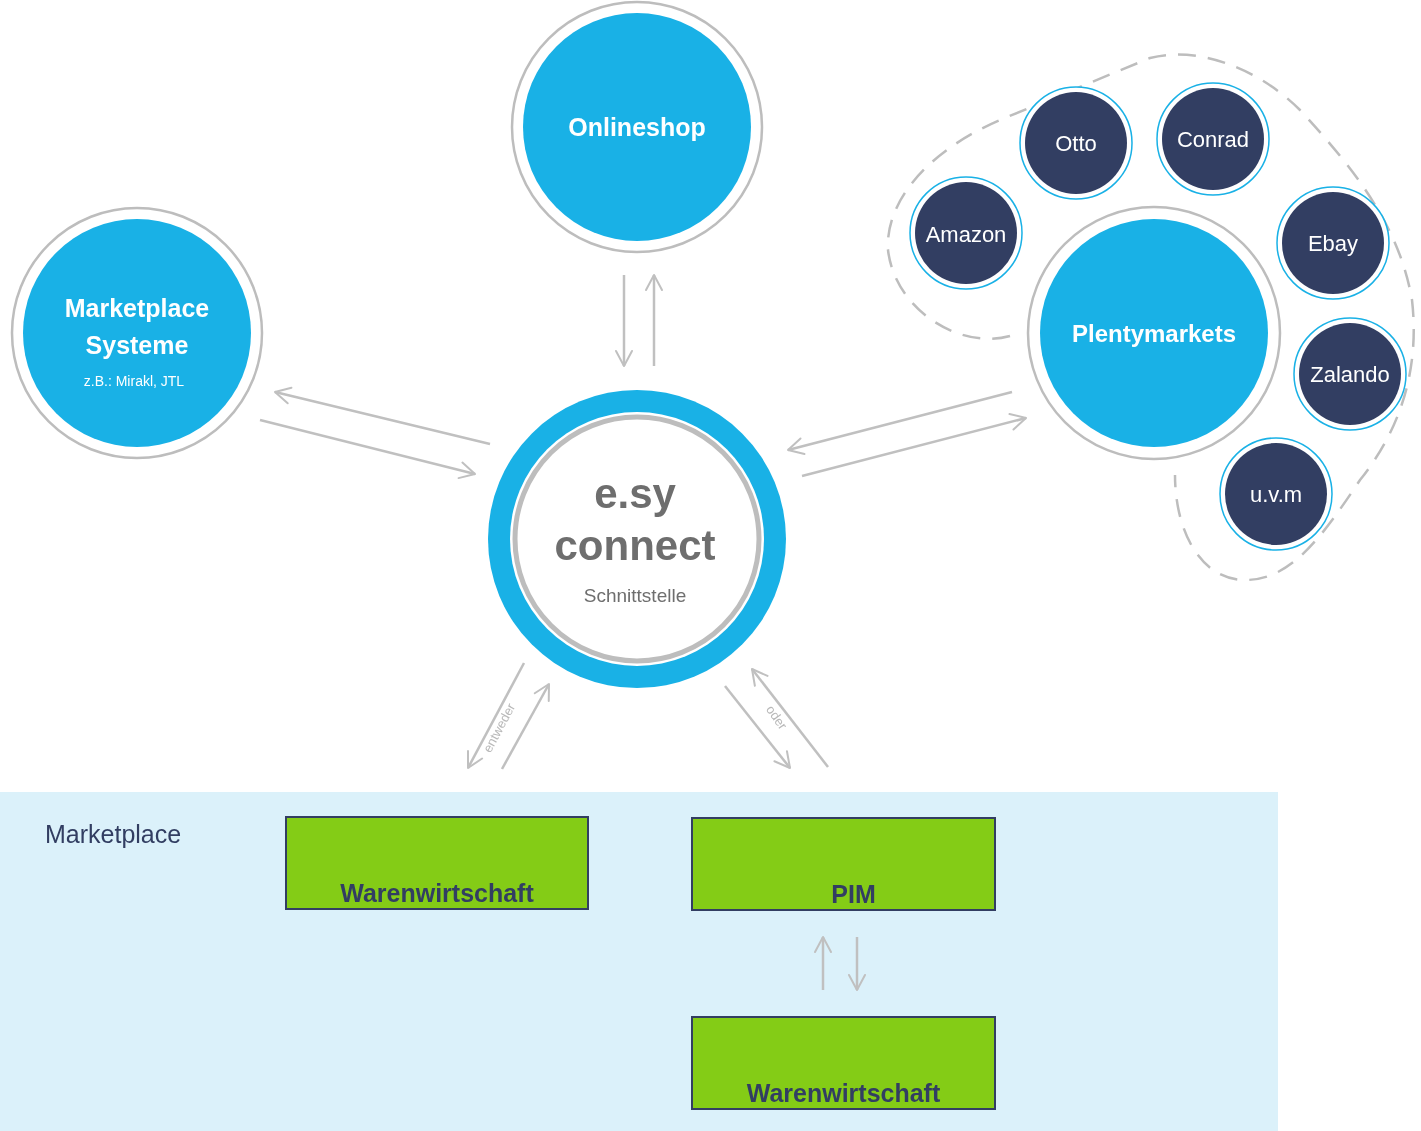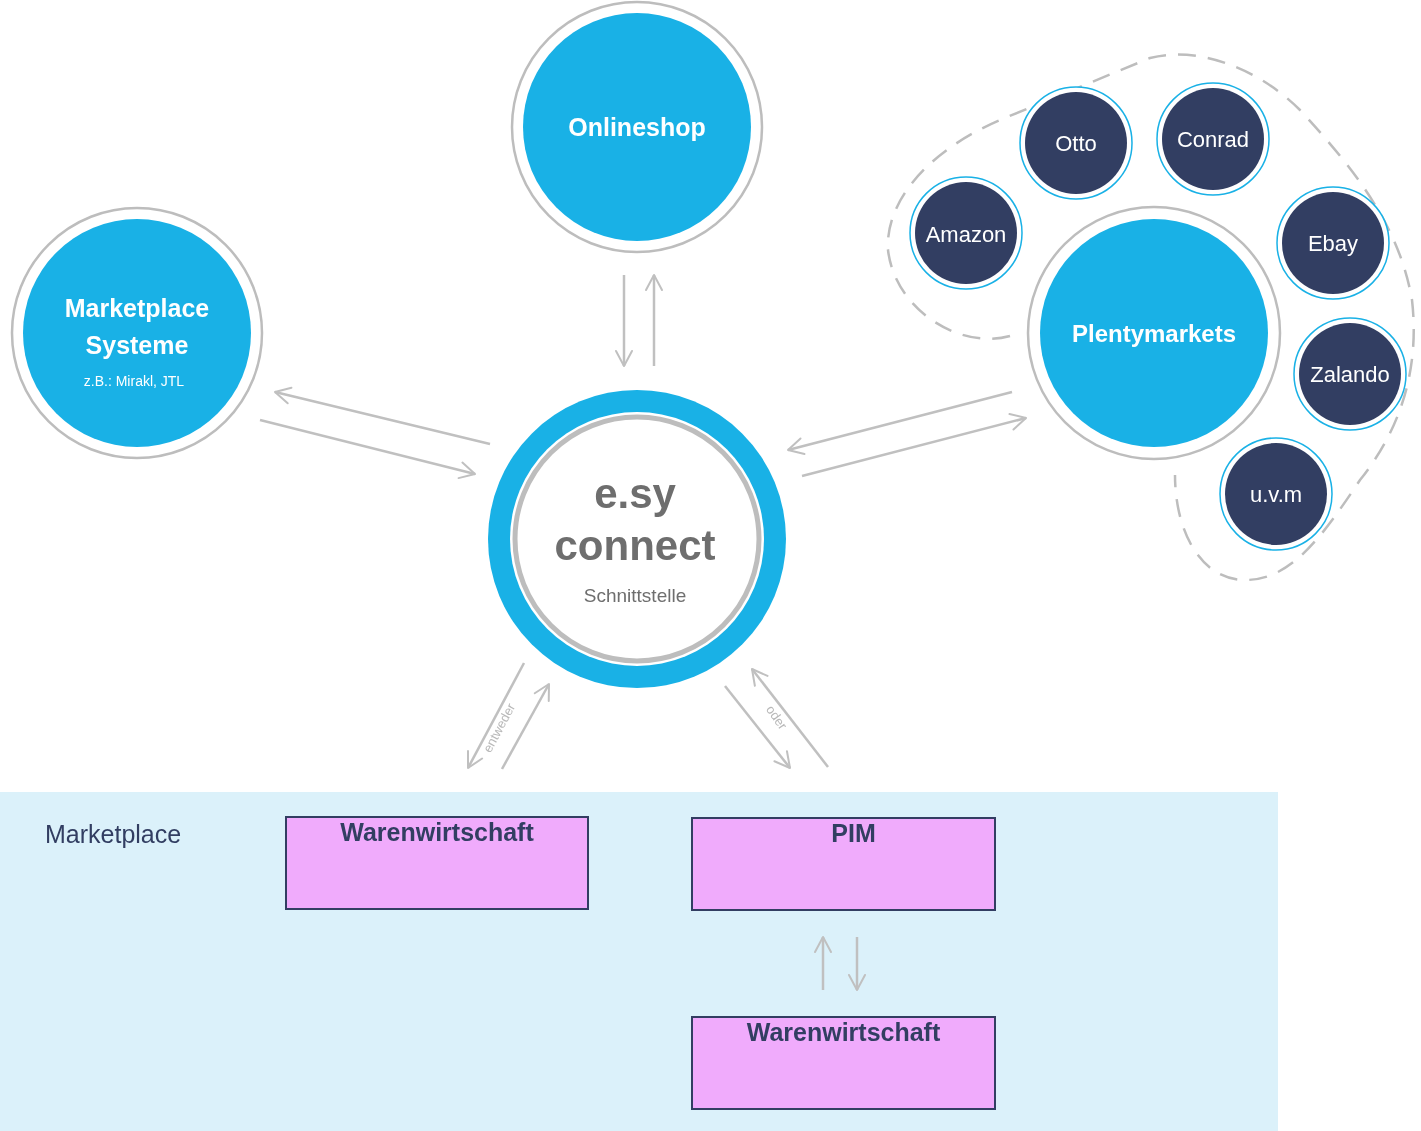--- a/index.html
+++ b/index.html
@@ -2,22 +2,22 @@
 <html><head>
 <meta charset="utf-8">
 <style>
   html, body { margin: 0; padding: 0; background: #ffffff; }
   body { width: 1421px; height: 1131px; position: relative; overflow: hidden;
          font-family: "Liberation Sans", "DejaVu Sans", sans-serif; }
   #canvas { position: absolute; left: 0; top: 0; width: 1421px; height: 1131px; }
   svg text { font-family: "Liberation Sans", "DejaVu Sans", sans-serif; }
   .datenbasis-bg { position: absolute; left: 0; top: 792px; width: 1278px; height: 339px; background: #dbf1fa; }
   .datenbasis-label { position: absolute; left: 45px; top: 820px; font-size: 25px; color: #323e62; }
-  .box { position: absolute; box-sizing: border-box; background: #f0abfc; border: 2px solid #323e62;
-         display: flex; align-items: flex-start; justify-content: center;
+  .box { position: absolute; box-sizing: border-box; background: #84cc16; border: 2px solid #323e62;
+         display: flex; align-items: flex-end; justify-content: center;
          font-weight: bold; font-size: 25px; color: #323e62; }
 </style>
 </head>
 <body>
 
 <div class="datenbasis-bg"></div>
 <div class="datenbasis-label">Marketplace</div>
 <div class="box" style="left:285px; top:816px; width:304px; height:94px;">
   <span>Warenwirtschaft</span>
 </div>

